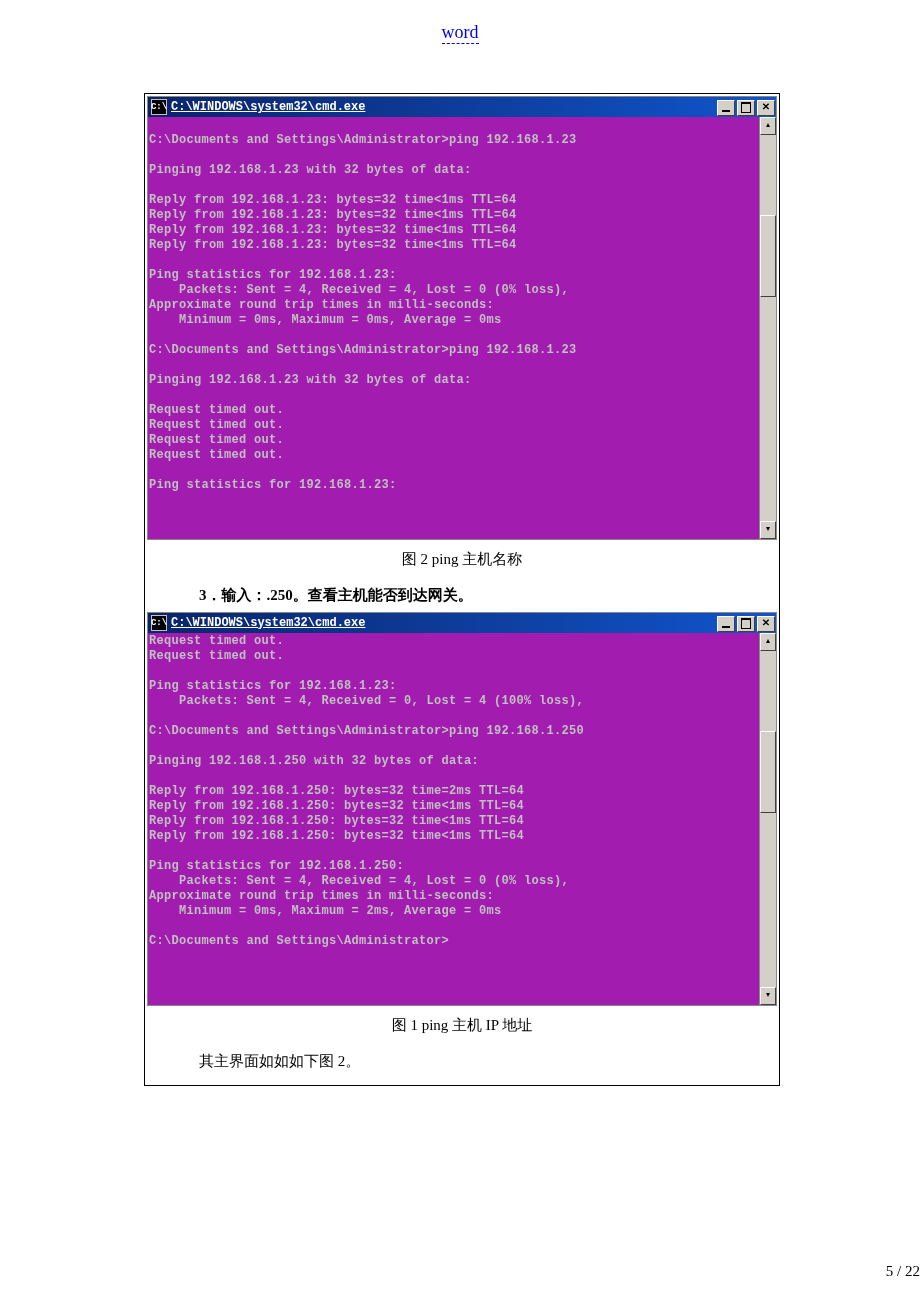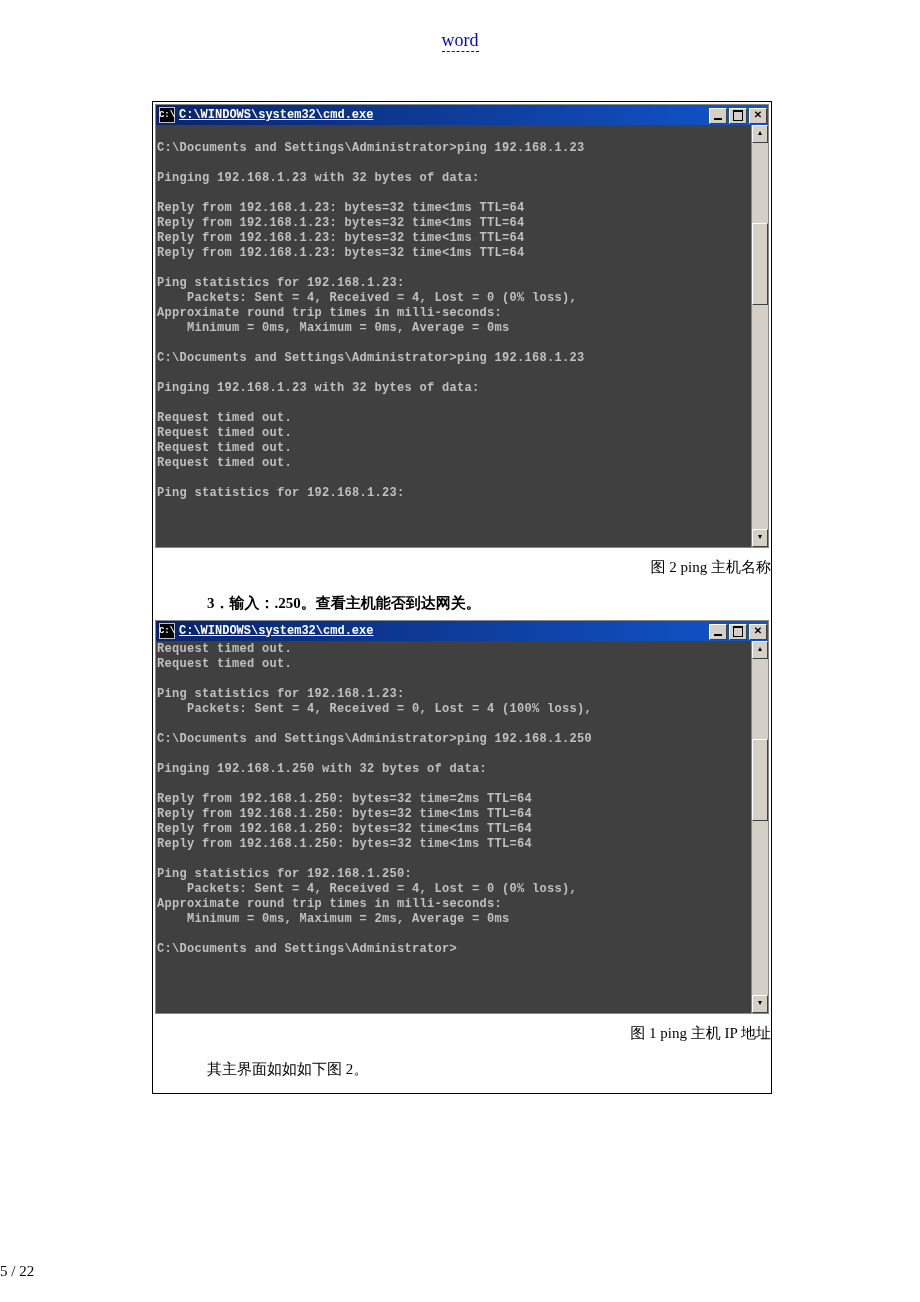--- a/index.html
+++ b/index.html
@@ -9,21 +9,21 @@
     font-family: "SimSun", "宋体", serif;
     font-size: 15px;
     color: #000;
     width: 920px;
   }
   .page {
     width: 920px;
     min-height: 1302px;
     position: relative;
     box-sizing: border-box;
-    padding: 12px;
+    padding: 4px;
   }
   .header-link {
     text-align: center;
     padding-top: 18px;
     padding-bottom: 50px;
   }
   .header-link span {
     color: #0000ee;
     font-family: "Times New Roman", serif;
     font-size: 18px;
@@ -97,21 +97,21 @@
   }
   .win-btn.min::after { content: ""; display: block; width: 8px; height: 2px; background: #000; margin: 9px auto 0 auto; }
   .win-btn.max::after { content: ""; display: block; width: 8px; height: 8px; border: 1px solid #000; border-top: 2px solid #000; margin: 1px auto 0 auto; }
   .win-btn.close { }
   .cmd-body-wrap {
     display: flex;
     background: #000;
   }
   .cmd-body {
     flex: 1;
-    background: #404040;
+    background: #a21caf;
     color: #c0c0c0;
     font-family: "Courier New", "NSimSun", monospace;
     font-size: 12px;
     line-height: 15px;
     font-weight: bold;
     white-space: pre;
     padding: 1px 0 1px 1px;
     overflow: hidden;
     letter-spacing: 0.3px;
   }
@@ -142,42 +142,42 @@
   .vs-thumb {
     position: absolute;
     left: 0; right: 0;
     background: #d4d0c8;
     border-top: 1px solid #fff;
     border-left: 1px solid #fff;
     border-right: 1px solid #404040;
     border-bottom: 1px solid #404040;
   }
   .caption {
-    text-align: right;
+    text-align: center;
     margin: 10px 0 12px 0;
     font-size: 15px;
   }
   .para {
     margin: 6px 0 6px 24px;
     text-indent: 2em;
     line-height: 1.9;
     font-size: 15px;
   }
   .para-num {
     margin: 6px 0 2px 24px;
     text-indent: 2em;
     line-height: 1.9;
     font-size: 15px;
     font-weight: bold;
   }
   .footer {
     position: absolute;
     bottom: 22px;
     left: 0; right: 0;
-    text-align: left;
+    text-align: right;
     font-family: "Times New Roman", serif;
     font-size: 15px;
   }
 </style>
 </head>
 <body>
 
 <div class="page">
 
   <div class="header-link">

